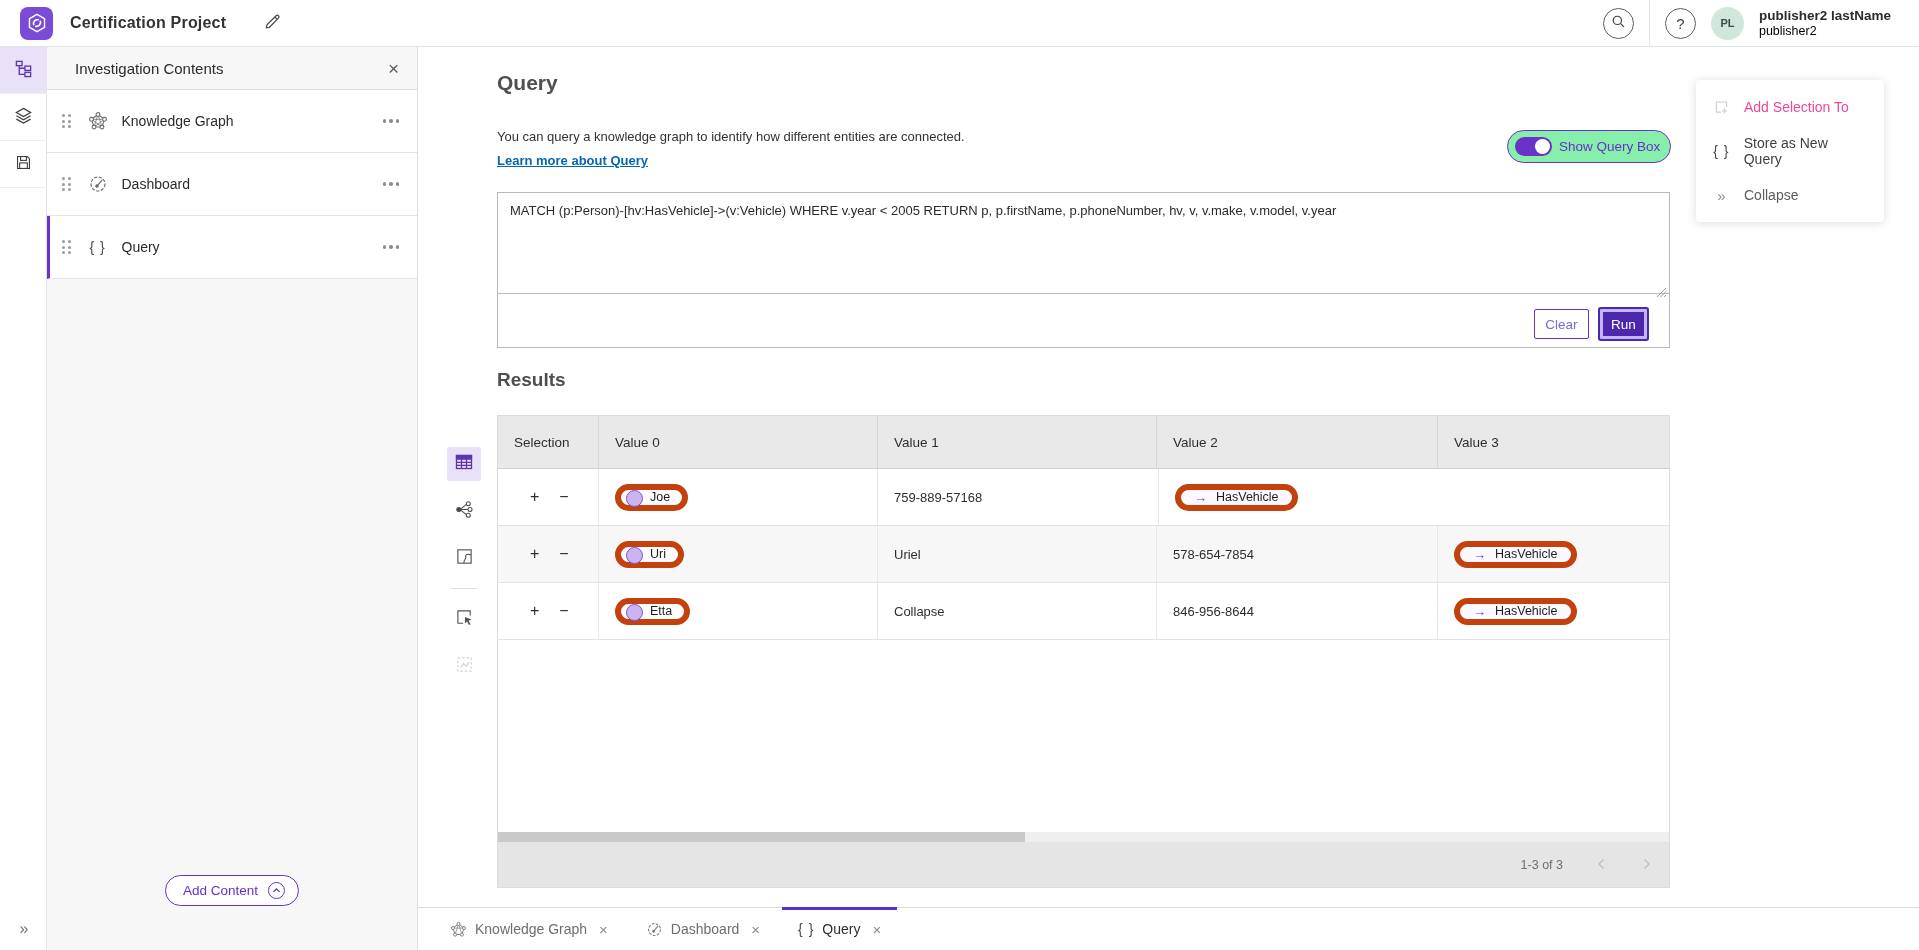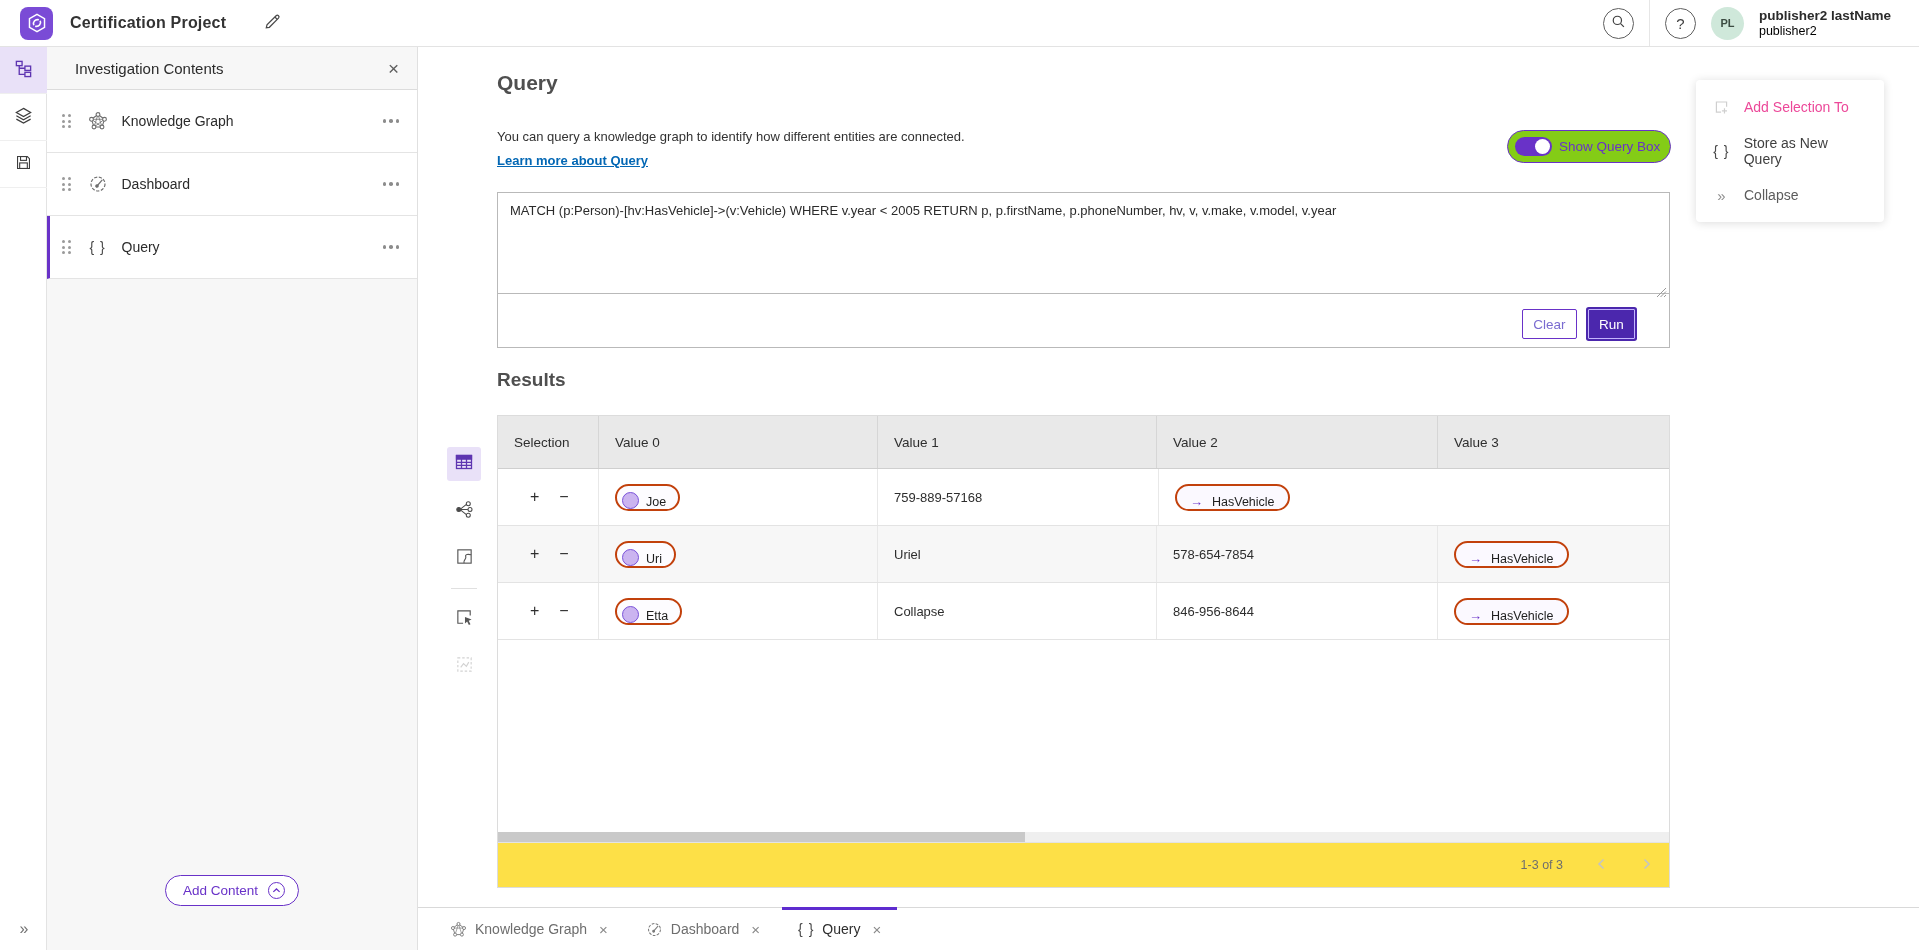--- a/index.html
+++ b/index.html
@@ -61,40 +61,40 @@
   .caret-circle { width:17px; height:17px; border-radius:50%; border:1.2px solid #6932c8;
     display:flex; align-items:center; justify-content:center; }
 
   
   .main { position:absolute; left:418px; top:47px; width:1501px; height:860px; background:#fff; }
   .q-head { position:absolute; left:79px; top:24px; font-size:21px; font-weight:700; color:#4f4f4f; }
   .q-desc { position:absolute; left:79px; top:82px; font-size:13px; color:#323232; }
   .q-link { position:absolute; left:79px; top:106px; font-size:13px; font-weight:700;
     color:#0367b4; text-decoration:underline; cursor:pointer; }
   .toggle-pill { position:absolute; left:1089px; top:83px; width:164px; height:33px;
-    border:1px solid #6932c8; border-radius:17px; background:#84cc16; display:flex;
+    border:1px solid #6932c8; border-radius:17px; background:#86efac; display:flex;
     align-items:center; gap:7px; padding:0 12px 0 7px; cursor:pointer; font-family:inherit; }
   .switch { width:37px; height:19px; border-radius:10px; background:#6932c8; position:relative; flex:none; }
   .switch i { position:absolute; right:2px; top:2px; width:15px; height:15px; border-radius:50%;
     background:#fff; }
   .toggle-label { font-size:13.5px; color:#6932c8; white-space:nowrap; }
 
   .qbox { position:absolute; left:79px; top:145px; width:1173px; height:156px;
     border:1px solid #b9b9b9; }
   .qbox textarea { width:100%; height:101px; border:none; border-bottom:1px solid #b9b9b9;
     resize:none; outline:none; font-family:inherit; font-size:13px; color:#2b2b2b;
     padding:9px 12px; line-height:1.35; }
   .resize-handle { position:absolute; right:2px; top:91px; }
   .qbox-actions { height:52px; display:flex; align-items:center; justify-content:flex-end;
     gap:11px; padding-right:20px; }
   .btn-clear { width:55px; height:30px; border:1px solid #6932c8; border-radius:2px;
     background:#fff; color:#7a6bd0; font-size:13.5px; cursor:pointer; font-family:inherit; }
-  .btn-run { width:47px; height:30px; background:#4b27ad; border:1px solid #c4b5fd; border-radius:1px;
+  .btn-run { width:47px; height:30px; background:#4b27ad; border:3px solid #c4b5fd; border-radius:1px;
     box-shadow:0 0 0 2px #4b27ad; color:#fff; font-size:13.5px; cursor:pointer; font-family:inherit;
-    margin-right:14px; }
+    margin-right:2px; }
 
   .r-head { position:absolute; left:79px; top:322px; font-size:19px; font-weight:700; color:#4f4f4f; }
 
   
   .view-strip { position:absolute; left:26px; top:400px; width:40px; display:flex;
     flex-direction:column; align-items:center; gap:13px; }
   .vs-item { width:34px; height:34px; display:flex; align-items:center; justify-content:center;
     cursor:pointer; border-radius:3px; }
   .vs-item.active { background:#e9e1f8; }
   .vs-divider { width:26px; height:1px; background:#e0e0e0; }
@@ -109,31 +109,31 @@
   .c0 { width:101px; flex:none; } .c1 { width:279px; flex:none; } .c2 { width:279px; flex:none; }
   .c3 { width:281px; flex:none; } .c4 { flex:1; }
   .trow { height:57px; display:flex; border-bottom:1px solid #e3e3e3; flex:none; background:#fff; }
   .trow.alt { background:#f7f7f7; }
   .td { display:flex; align-items:center; padding-left:16px; border-right:1px solid #e8e8e8;
     font-size:13px; color:#2e2e2e; }
   .td:last-child { border-right:none; }
   .td.sel { padding-left:30px; gap:16px; }
   .pm-btn { background:none; border:none; font-size:16px; color:#2e2e2e; cursor:pointer;
     line-height:1; padding:2px; font-family:inherit; }
-  .chip { display:flex; align-items:flex-end; gap:7px; height:27px; padding:0 12px 0 5px;
-    border:2px solid #c2410c; border-radius:14px; background:#fdfcff; cursor:pointer; }
+  .chip { display:flex; align-items:flex-start; gap:7px; height:27px; padding:0 12px 0 5px;
+    border:6px solid #c2410c; border-radius:14px; background:#fdfcff; cursor:pointer; }
   .chip-dot { width:17px; height:17px; border-radius:50%; background:#cbb4f0; border:1px solid #7a52d9; }
   .chip-label { font-size:12.5px; color:#1e1e1e; }
   .chip.rel { padding:0 13px; gap:9px; background:#fbf9ff; }
   .chip-arrow { color:#6932c8; font-size:13px; }
   .tfill { flex:1; background:#fff; }
   .hscroll { height:10px; background:#efefef; flex:none; position:relative; }
   .hscroll .thumb { position:absolute; left:0; top:0; height:10px; width:45%; background:#c9c9c9; }
   .tfoot { height:45px; border-top:1px solid #e3e3e3; display:flex; align-items:center;
-    justify-content:flex-end; gap:30px; padding-right:14px; flex:none; background:#fde047; }
+    justify-content:flex-end; gap:30px; padding-right:14px; flex:none; background:#e5e5e5; }
   .page-info { font-size:12.5px; color:#6e6e6e; }
   .pg-btn { background:none; border:none; cursor:pointer; display:flex; padding:2px 4px; }
 
   
   .ctx-card { position:absolute; left:1696px; top:80px; width:188px; background:#fff;
     border-radius:4px; box-shadow:0 1px 10px rgba(0,0,0,.14); z-index:40; padding:5px 0; }
   .ctx-item { height:44px; display:flex; align-items:center; gap:13px; padding:0 16px;
     font-size:14px; color:#5c5c5c; cursor:pointer; }
   .ctx-item.disabled { color:#ec4899; cursor:default; }
   .ctx-item .ci { width:19px; display:flex; justify-content:center; }

